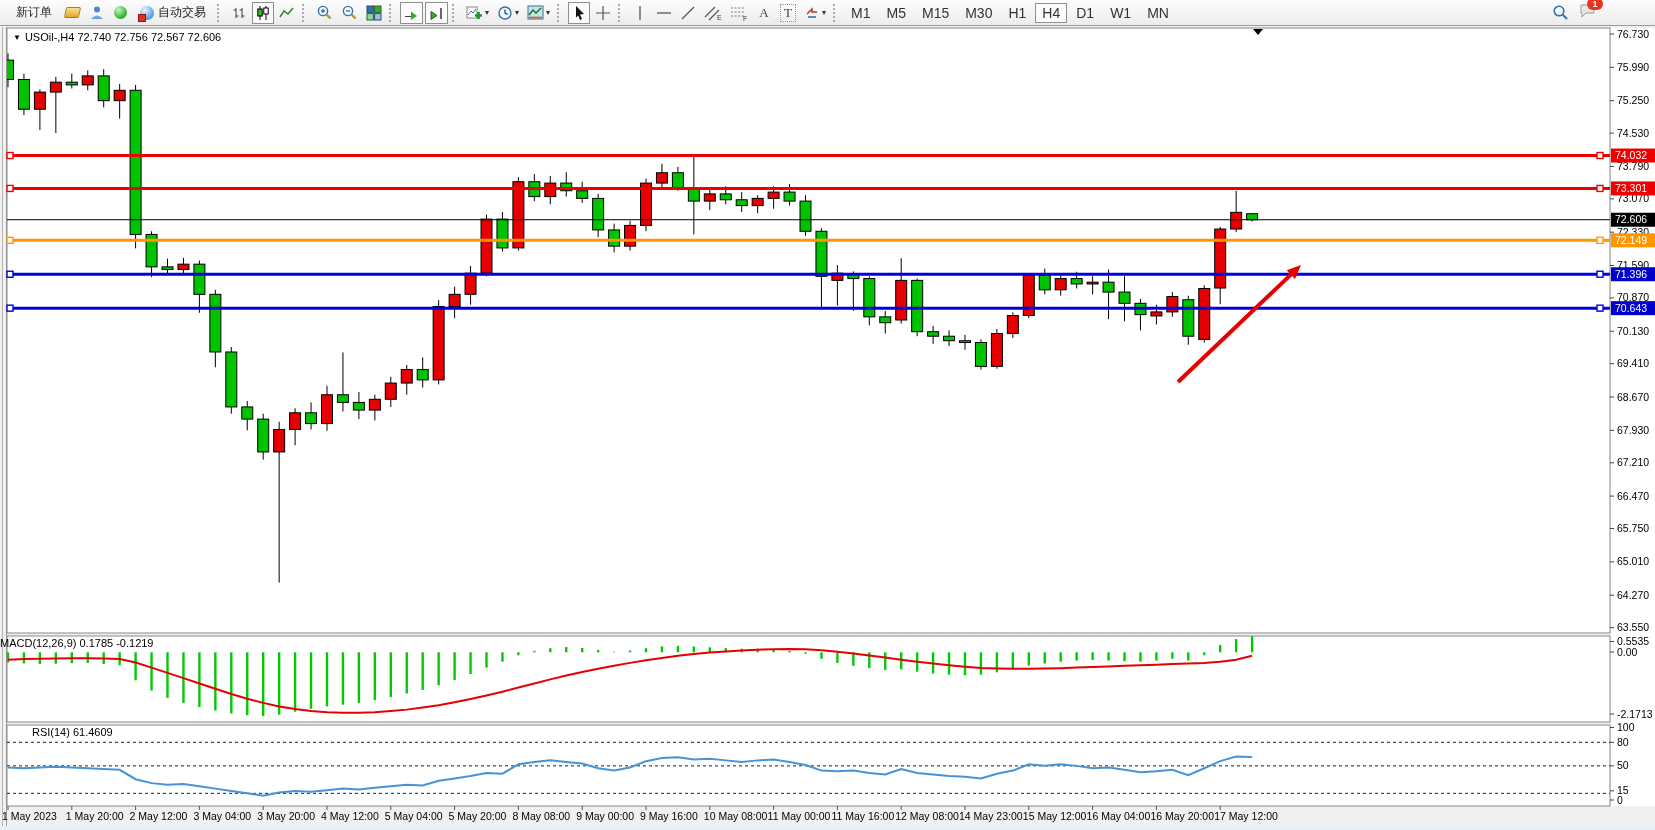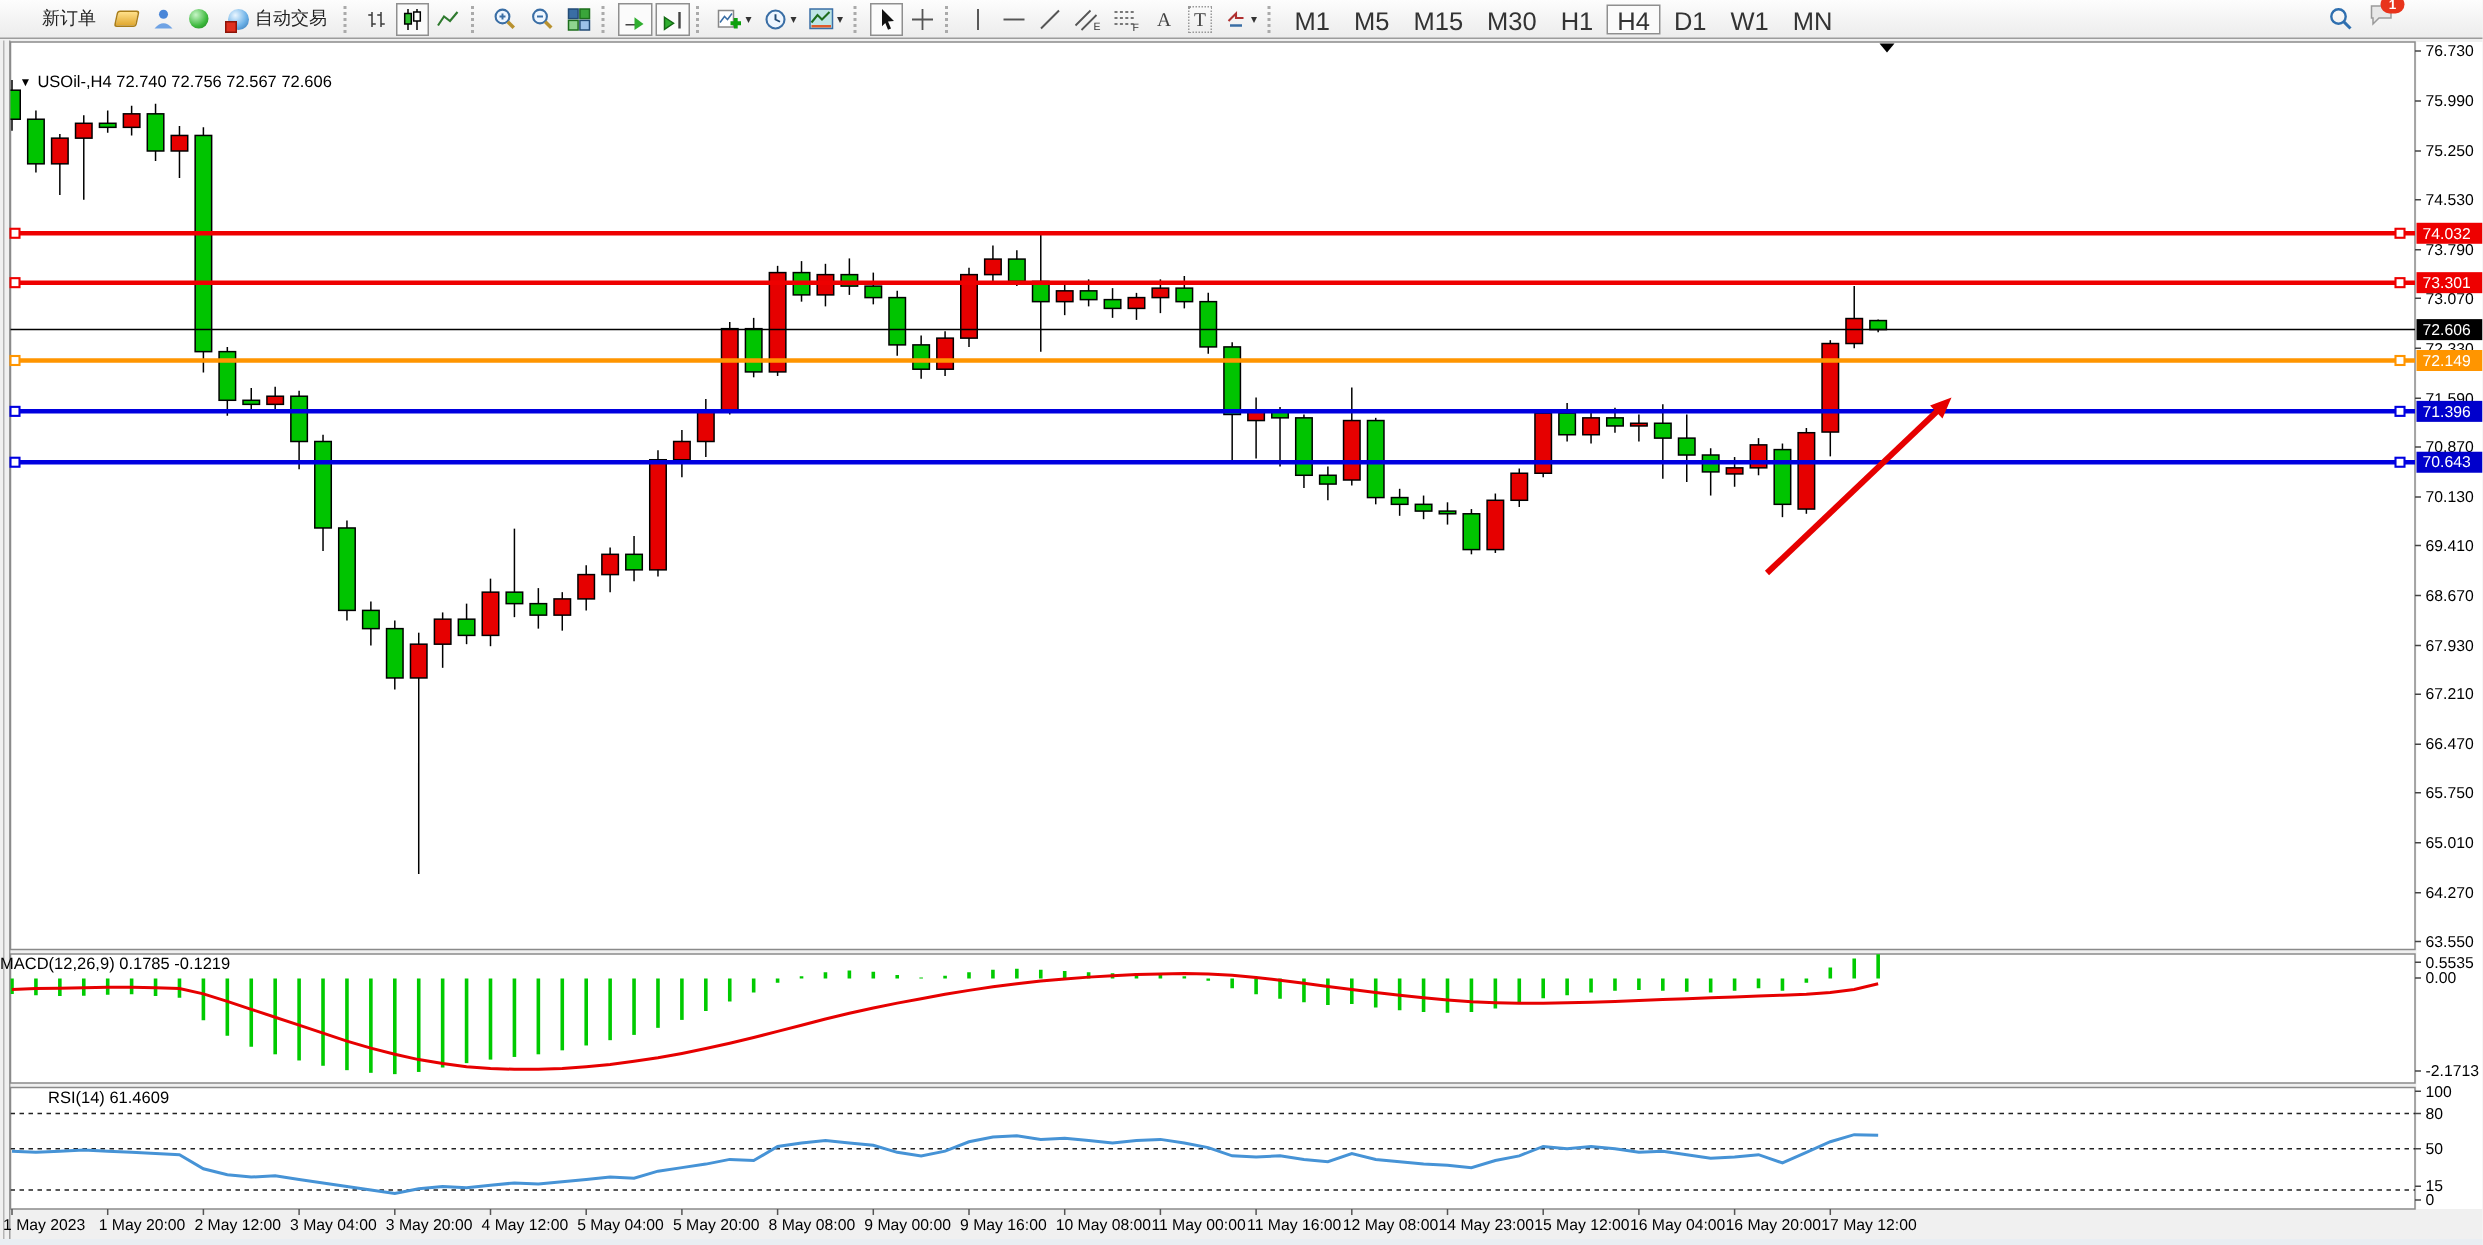--- a/index.html
+++ b/index.html
@@ -1,48 +1,48 @@
 <!DOCTYPE html>
 <html><head>
 <meta charset="utf-8">
 <style>
   html,body{margin:0;padding:0;width:1655px;height:830px;overflow:hidden;
     background:#f0f0f0;font-family:"Liberation Sans",sans-serif;}
   
   #toolbar{position:absolute;left:0;top:0;width:1655px;height:26px;
     background:linear-gradient(#fdfdfd,#ececec);border-bottom:1px solid #9c9c9c;
-    display:flex;align-items:center;padding-left:20px;box-sizing:border-box;}
+    display:flex;align-items:center;padding-left:8px;box-sizing:border-box;}
   .grip{width:3px;height:18px;border-left:2px dotted #aaa;margin:0 5px 0 3px;}
   .tb{height:22px;min-width:22px;display:flex;align-items:center;justify-content:center;
     border:1px solid transparent;background:transparent;padding:0 2px;margin:0 1px;
     font-family:"Liberation Sans",sans-serif;font-size:12px;color:#222;box-sizing:border-box;}
   .tb.active{border:1px solid #8f8f8f;background:#fbfbfb;}
   .tb.txt{padding:0 6px;gap:4px;}
   .dd{font-size:8px;color:#333;margin-left:2px;}
   .tfbtn{height:20px;padding:1px 6px;border:1px solid transparent;background:transparent;
-    font-family:"Liberation Sans",sans-serif;font-size:17px;color:#333;margin:0 1px;}
+    font-family:"Liberation Sans",sans-serif;font-size:14px;color:#333;margin:0 1px;}
   .tfbtn.active{border:1px solid #8f8f8f;background:#fbfbfb;text-align:center;}
   #right-icons{margin-left:auto;margin-right:58px;display:flex;align-items:center;gap:10px;}
   .goldbar{display:inline-block;width:13px;height:9px;border:1px solid #a97d18;border-radius:2px;
     background:linear-gradient(#ffe08a,#e0a72e);transform:skewX(-12deg);}
   .orb{display:inline-block;width:13px;height:13px;border-radius:50%;
     background:radial-gradient(circle at 35% 30%,#c7f5c7,#3db93d 60%,#1d7a1d);}
   .globe{position:relative;display:inline-block;width:14px;height:14px;border-radius:50%;
     background:radial-gradient(circle at 35% 30%,#eaf6ff,#6fb3e8 55%,#2f6faf);}
   .globe .stop{position:absolute;left:-2px;bottom:-2px;width:6px;height:6px;background:#e03020;border:1px solid #8d1408;}
   .badge{position:absolute;right:-6px;top:-5px;min-width:12px;height:12px;border-radius:7px;
     background:#e8341c;color:#fff;font-size:9px;line-height:12px;text-align:center;padding:0 2px;font-weight:bold;}
   .glyph{font-size:13px;color:#444;}
   .lbl-serif{font-family:"Liberation Serif",serif;}
   
   #left-strip{position:absolute;left:0;top:27px;width:7px;height:803px;background:#f0f0f0;
     border-right:1px solid #9a9a9a;box-sizing:border-box;}
   #left-strip:before{content:"";position:absolute;left:2px;top:0;width:1px;height:100%;background:#b5b5b5;}
   .ov{position:absolute;font-size:11px;color:#000;pointer-events:none;white-space:nowrap;}
-  #chart-title{left:13px;top:49px;}
+  #chart-title{left:13px;top:31px;}
   #macd-label{left:0;top:637px;}
   #rsi-label{left:12px;top:726px;padding-left:20px;}
   .tri{display:inline-block;font-size:8px;vertical-align:1px;margin-right:4px;}
   #bottom-strip{position:absolute;left:0;top:826px;width:1655px;height:4px;background:#e9eef3;}
   svg{position:absolute;left:0;top:27px;}
   svg text{font-family:"Liberation Sans",sans-serif;}
 </style>
 </head>
 <body>
 

